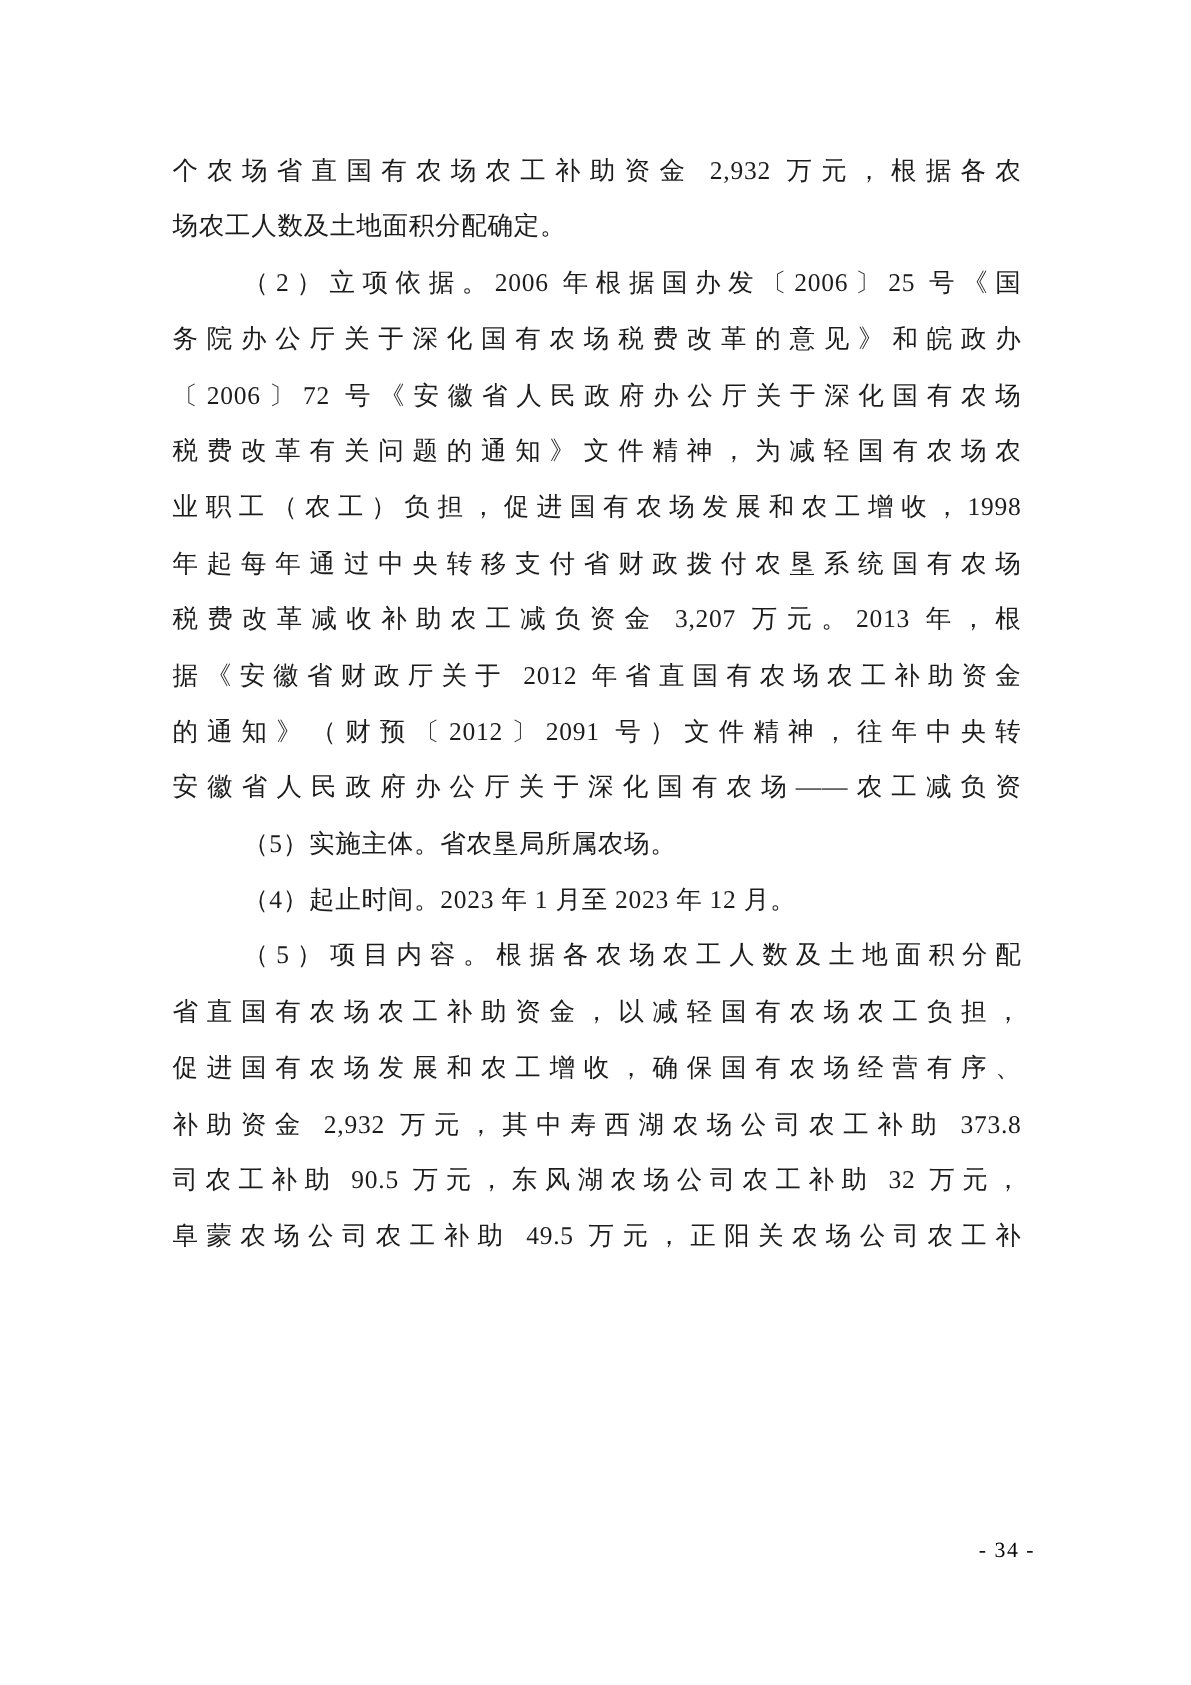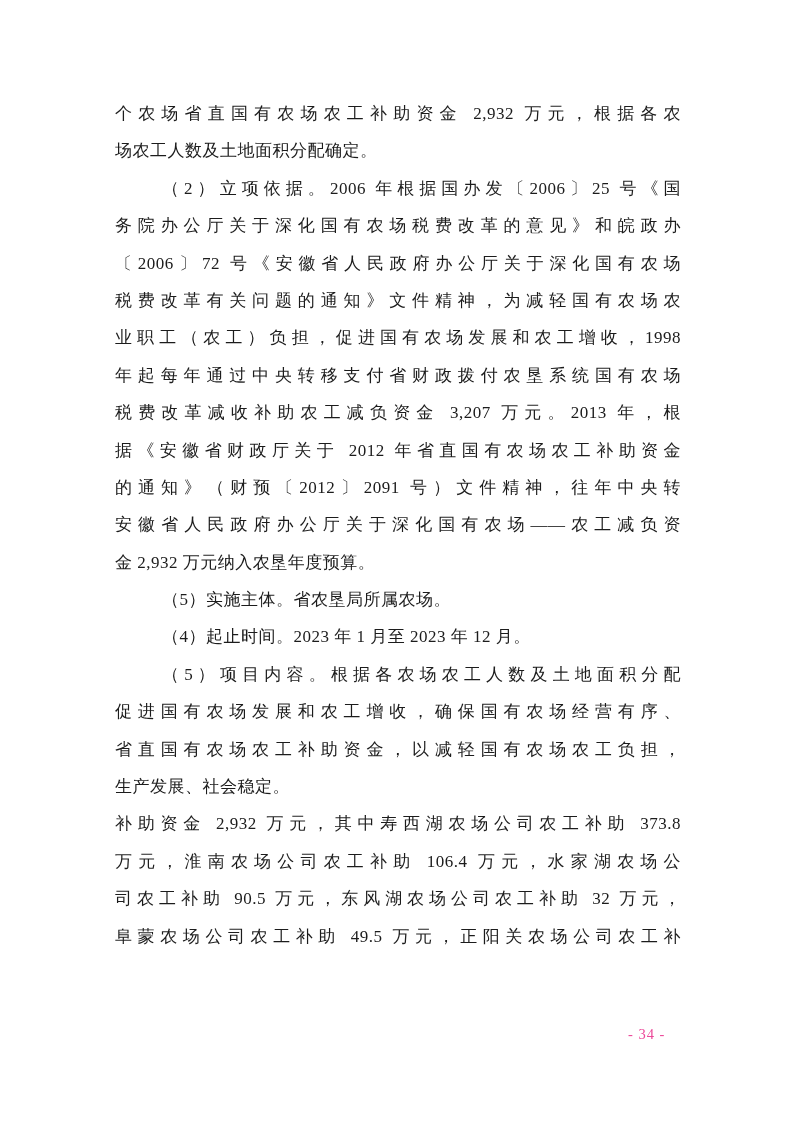--- a/index.html
+++ b/index.html
@@ -36,49 +36,46 @@
     text-justify: inter-ideograph;
   }
   .indent {
     padding-left: 47px;
   }
   .footer {
     position: absolute;
     left: 628px;
     top: 1026px;
     width: 62px;
-    text-align: left;
+    text-align: right;
     font-size: 14.5px;
-    color: #ec4899;
+    color: #000000;
     letter-spacing: 1px;
   }
 </style>
 </head>
 <body>
 
 <div class="page">
   <div class="content">
     <div class="line justify">个农场省直国有农场农工补助资金 2,932 万元，根据各农</div>
     <div class="line">场农工人数及土地面积分配确定。</div>
     <div class="line justify indent">（2）立项依据。2006 年根据国办发〔2006〕25 号《国</div>
     <div class="line justify">务院办公厅关于深化国有农场税费改革的意见》和皖政办</div>
     <div class="line justify">〔2006〕72 号《安徽省人民政府办公厅关于深化国有农场</div>
     <div class="line justify">税费改革有关问题的通知》文件精神，为减轻国有农场农</div>
     <div class="line justify">业职工（农工）负担，促进国有农场发展和农工增收，1998</div>
     <div class="line justify">年起每年通过中央转移支付省财政拨付农垦系统国有农场</div>
     <div class="line justify">税费改革减收补助农工减负资金 3,207 万元。2013 年，根</div>
     <div class="line justify">据《安徽省财政厅关于 2012 年省直国有农场农工补助资金</div>
     <div class="line justify">的通知》（财预〔2012〕2091 号）文件精神，往年中央转</div>
     <div class="line justify">安徽省人民政府办公厅关于深化国有农场——农工减负资</div>
-    <div class="line">金 2,932 万元纳入农垦年度预算。</div>
     <div class="line indent">（5）实施主体。省农垦局所属农场。</div>
     <div class="line indent">（4）起止时间。2023 年 1 月至 2023 年 12 月。</div>
     <div class="line justify indent">（5）项目内容。根据各农场农工人数及土地面积分配</div>
+    <div class="line justify">省直国有农场农工补助资金，以减轻国有农场农工负担，</div>
     <div class="line justify">促进国有农场发展和农工增收，确保国有农场经营有序、</div>
-    <div class="line justify">省直国有农场农工补助资金，以减轻国有农场农工负担，</div>
-    <div class="line">生产发展、社会稳定。</div>
     <div class="line justify">补助资金 2,932 万元，其中寿西湖农场公司农工补助 373.8</div>
-    <div class="line justify">万元，淮南农场公司农工补助 106.4 万元，水家湖农场公</div>
     <div class="line justify">司农工补助 90.5 万元，东风湖农场公司农工补助 32 万元，</div>
     <div class="line justify">阜蒙农场公司农工补助 49.5 万元，正阳关农场公司农工补</div>
   </div>
   <div class="footer">- 34 -</div>
 </div>
 
 </body></html>

